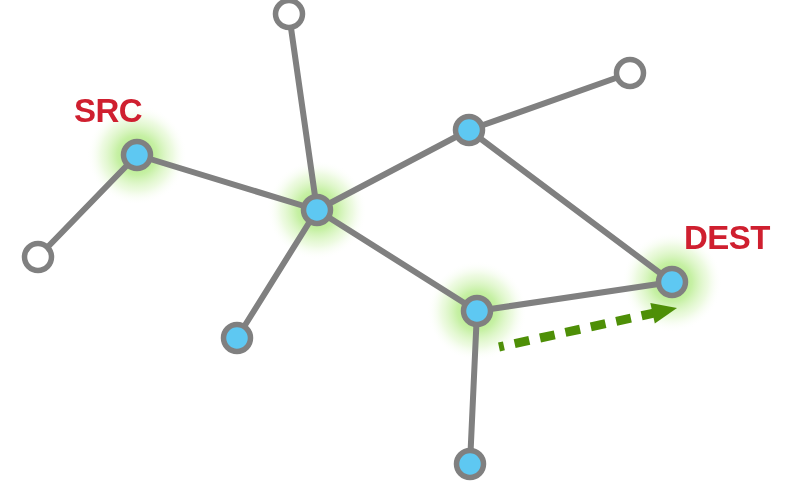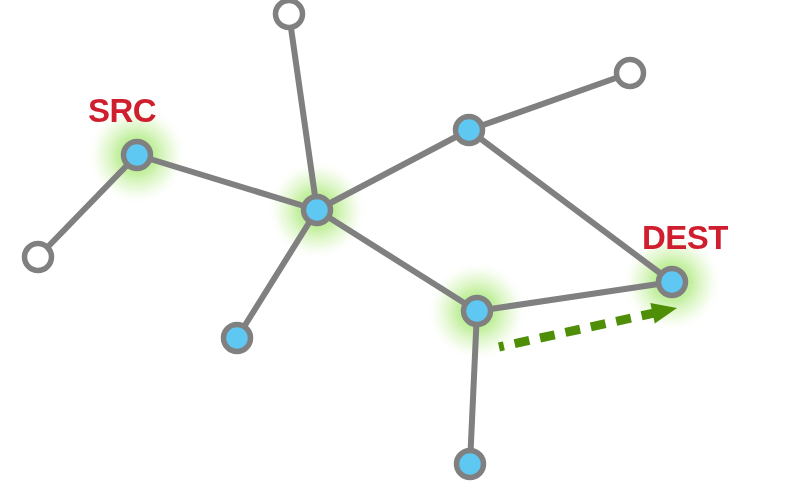--- a/index.html
+++ b/index.html
@@ -7,21 +7,21 @@
     position:relative;
     width:791px;height:482px;
     overflow:hidden;
     background:#ffffff;
     font-family:"Liberation Sans",sans-serif;
   }
   .stage svg{position:absolute;left:0;top:0;}
   .label{position:absolute;line-height:1;white-space:nowrap;user-select:none;}
   .label-endpoint{font-size:33px;font-weight:600;letter-spacing:-0.5px;}
   .label-message{font-size:23px;font-weight:600;letter-spacing:-0.5px;}
-  .pos-src{left:88px;top:94px;}
+  .pos-src{left:74px;top:94px;}
   .pos-dest{left:642px;top:221px;}
   .pos-message{left:538px;top:346px;}
 </style>
 </head>
 <body>
 
 <div class="stage">
   <svg id="graph-svg" width="791" height="482" viewBox="0 0 791 482">
       <defs>
         <radialGradient id="glowGrad">
@@ -52,14 +52,14 @@
       <circle cx="317" cy="210" r="13.5" fill="#5ec8f2" stroke="#808080" stroke-width="5.5"></circle>
       <circle cx="469" cy="130" r="13.5" fill="#5ec8f2" stroke="#808080" stroke-width="5.5"></circle>
       <circle cx="237" cy="338" r="13.5" fill="#5ec8f2" stroke="#808080" stroke-width="5.5"></circle>
       <circle cx="477" cy="311" r="13.5" fill="#5ec8f2" stroke="#808080" stroke-width="5.5"></circle>
       <circle cx="470" cy="464" r="13.5" fill="#5ec8f2" stroke="#808080" stroke-width="5.5"></circle>
       <circle cx="672" cy="282" r="13.5" fill="#5ec8f2" stroke="#808080" stroke-width="5.5"></circle>
       <line x1="499" y1="347" x2="656.4866044331741" y2="312.4945080174506" stroke="#4e8f07" stroke-width="9" stroke-dasharray="15 11" stroke-dashoffset="10"></line>
       <polygon points="677,308 654.8265450005993,323.60730256609224 650.3320369831486,303.0939069992663" fill="#4e8f07"></polygon>
     </svg>
   <div class="label label-endpoint pos-src" style="color: rgb(207, 31, 47);">SRC</div>
-  <div class="label label-endpoint pos-dest" style="color: rgb(207, 31, 47);">DEST</div>
+  <div class="label label-endpoint pos-dest" style="color: rgb(207, 31, 47); margin-left: 42px;">DEST</div>
 </div>
 
 </body></html>

